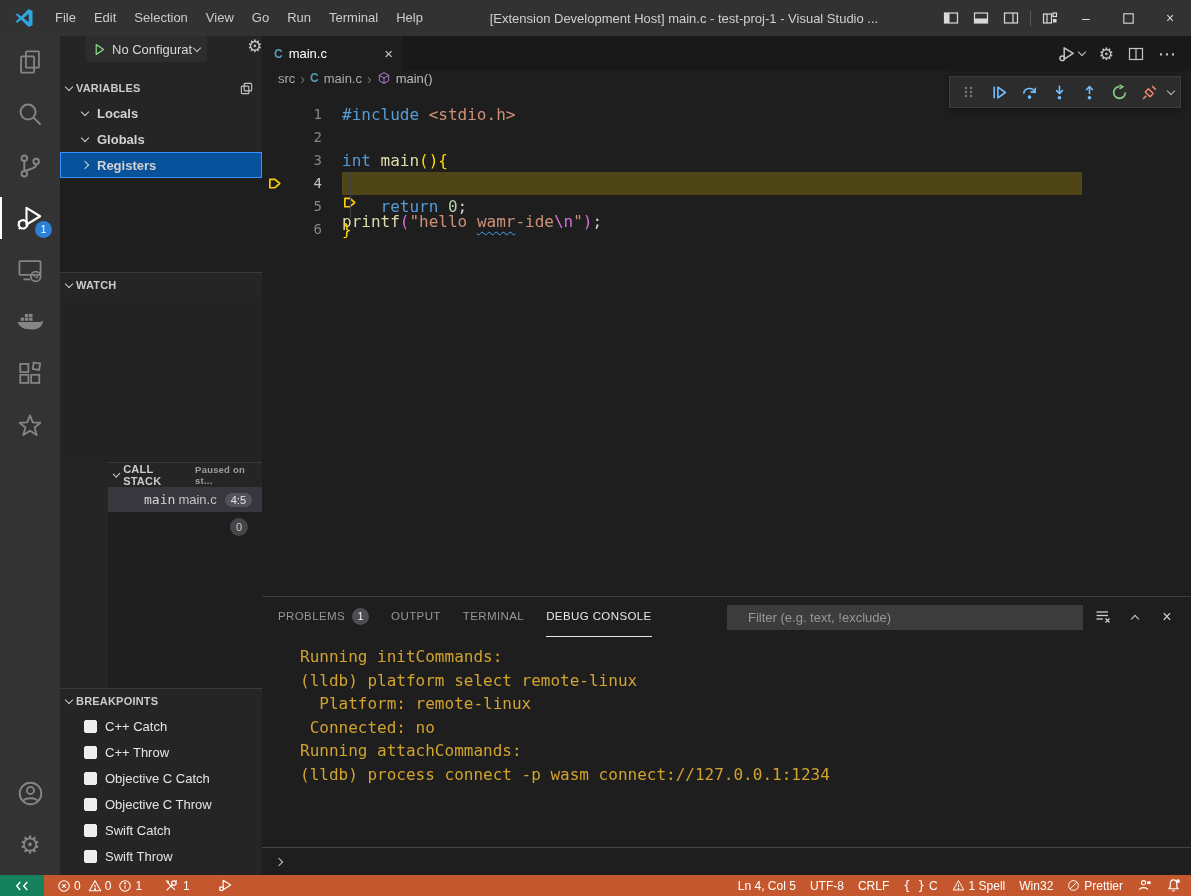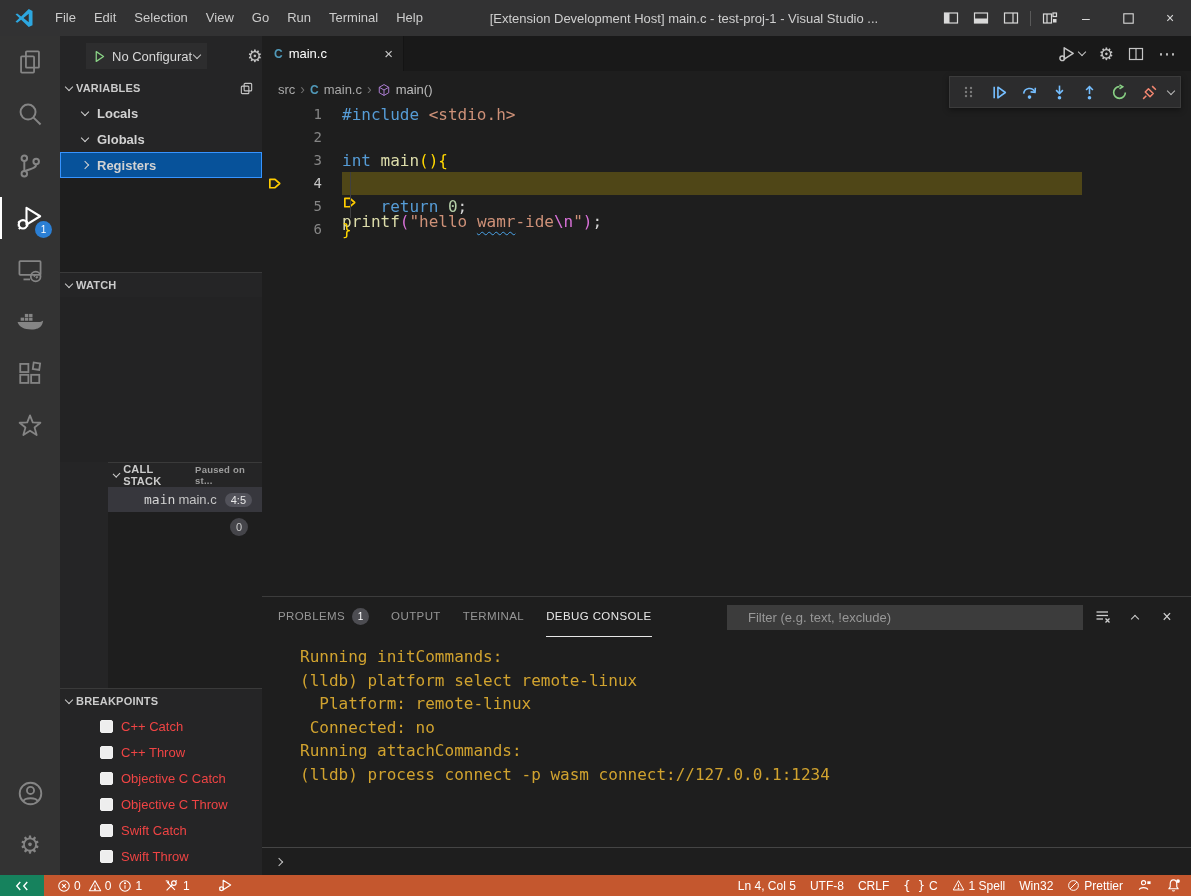--- a/index.html
+++ b/index.html
@@ -25,21 +25,21 @@
   .activitybar { width:60px; background:#333333; display:flex; flex-direction:column; align-items:center; flex:none; position:relative; }
   .act-item { width:60px; height:52px; display:flex; align-items:center; justify-content:center; position:relative; color:#858585; }
   .act-item.active { color:#ffffff; }
   .act-item.active::before { content:""; position:absolute; left:0; top:5px; bottom:5px; width:2px; background:#ffffff; }
   .act-badge { position:absolute; right:8px; bottom:6px; min-width:17px; height:17px; border-radius:50%; background:#2b7fd4; color:#fff; font-size:10px; display:flex; align-items:center; justify-content:center; }
   .act-bottom { margin-top:auto; display:flex; flex-direction:column; align-items:center; padding-bottom:4px; }
   .gear-glyph { font-size:24px; color:#858585; font-family:"DejaVu Sans", sans-serif; }
 
   
   .sidebar { width:202px; background:#252526; flex:none; display:flex; flex-direction:column; color:#cccccc; overflow:hidden; }
-  .sb-toolbar { height:40px; display:flex; align-items:center; padding:0 4px 0 26px; flex:none;gap:32px; }
+  .sb-toolbar { height:40px; display:flex; padding:0 4px 0 26px; flex:none;gap:32px; }
   .cfg-box { height:26px; background:#2d2d2e; border:1px solid #2d2d2e; display:flex; align-items:center; padding:0 6px; width:152px; color:#d8d8d8; font-size:13px; }
   .cfg-label { flex:1; white-space:nowrap; overflow:hidden; margin:0 2px 0 6px; }
   .sec-header { height:24px; display:flex; align-items:center; font-size:11px; font-weight:bold; color:#cbcbcb; padding:0 8px 0 6px; flex:none; letter-spacing:.2px; }
   .sec-header .sec-title { margin-left:4px; }
   .sec-desc { margin-left:12px; font-size:9.5px; color:#9d9d9d; font-weight:bold; }
   .sec-border { border-top:1px solid #3a3a3a; }
   .chev { display:inline-block; width:6px; height:6px; border-right:1.3px solid currentColor; border-bottom:1.3px solid currentColor; transform:rotate(45deg); margin-top:-3px; }
   .chev.right { transform:rotate(-45deg); margin-top:0; }
   .tree-row { height:26px; display:flex; align-items:center; font-size:13px; font-weight:bold; color:#d2d2d2; padding-left:22px; flex:none; }
   .tree-row .chev { margin-right:9px; }
@@ -49,31 +49,31 @@
   .sec-variables { height:196px; display:flex; flex-direction:column;text-align:center; }
   .sec-watch { height:190px; display:flex; flex-direction:column; }
   .sec-callstack { height:226px; display:flex; flex-direction:column;margin-left:48px; }
   .sec-breakpoints { flex:1; display:flex; flex-direction:column; }
   .cs-row { height:25px; background:#37373d; display:flex; align-items:center; padding:0 10px 0 36px; font-size:13px; flex:none; }
   .cs-fn { font-family:"DejaVu Sans Mono", monospace; font-size:13px; color:#d6d6d6; }
   .cs-file { margin-left:auto; color:#c5c5c5; }
   .pill { margin-left:8px; background:#52525a; color:#e8e8e8; border-radius:9px; font-size:11px; padding:1px 6px; }
   .cs-zero { display:flex; justify-content:flex-end; padding:6px 14px 0 0; background:#1e1e1e; }
   .badge-circle { width:18px; height:18px; border-radius:50%; background:#45454a; color:#cccccc; font-size:11px; display:flex; align-items:center; justify-content:center; }
-  .bp-row { height:26px; display:flex; align-items:center; padding-left:40px; font-size:13px; color:#ef4444; flex:none; }
+  .bp-row { height:26px; display:flex; align-items:center; padding-left:24px; font-size:13px; color:#e5e5e5; flex:none; }
   .bp-check { width:13px; height:13px; background:#eeeeee; border:1px solid #f2f2f2; border-radius:2px; margin-right:8px; flex:none; }
 
   
   .editorcol { flex:1; display:flex; flex-direction:column; min-width:0; position:relative; }
   .tabbar { height:35px; background:#191919; display:flex; align-items:center; flex:none; }
   .tab { height:35px; background:#1e1e1e; display:flex; align-items:center; padding:0 10px 0 12px; width:142px; color:#ffffff; font-size:13px; border-right:1px solid #141414; }
   .tab-label { margin:0 14px 0 6px; }
   .tab-close { margin-left:auto; color:#c8c8c8; font-size:15px; }
   .editor-actions { margin-left:auto; display:flex; align-items:center; gap:14px; padding-right:14px; color:#c5c5c5; }
-  .breadcrumbs { height:26px; background:#1e1e1e; display:flex; align-items:flex-end; font-size:13px; color:#a9a9a9; padding-left:16px; gap:5px; flex:none; }
+  .breadcrumbs { height:26px; background:#1e1e1e; display:flex; align-items:flex-start; font-size:13px; color:#a9a9a9; padding-left:16px; gap:5px; flex:none; }
   .bc-sep { color:#6f6f6f; font-size:14px; }
   .c-icon { color:#519aba; font-weight:bold; font-size:12px; font-family:"Liberation Sans",sans-serif; }
   .bc-sym { color:#bcbcbc; }
 
   .codearea { flex:1; background:#1e1e1e; position:relative; overflow:hidden; padding-top:6px; }
   .code-line { display:flex; height:23px; line-height:23px; font-family:"DejaVu Sans Mono", monospace; font-size:16px; }
   .gutter-glyph { width:26px; flex:none; display:flex; align-items:center; justify-content:center; }
   .line-num { width:34px; flex:none; text-align:right; color:#858585; font-size:14px; }
   .line-content { margin-left:20px; white-space:pre; color:#d4d4d4; }
   .code-line.current .line-num { color:#c6c6c6; }

